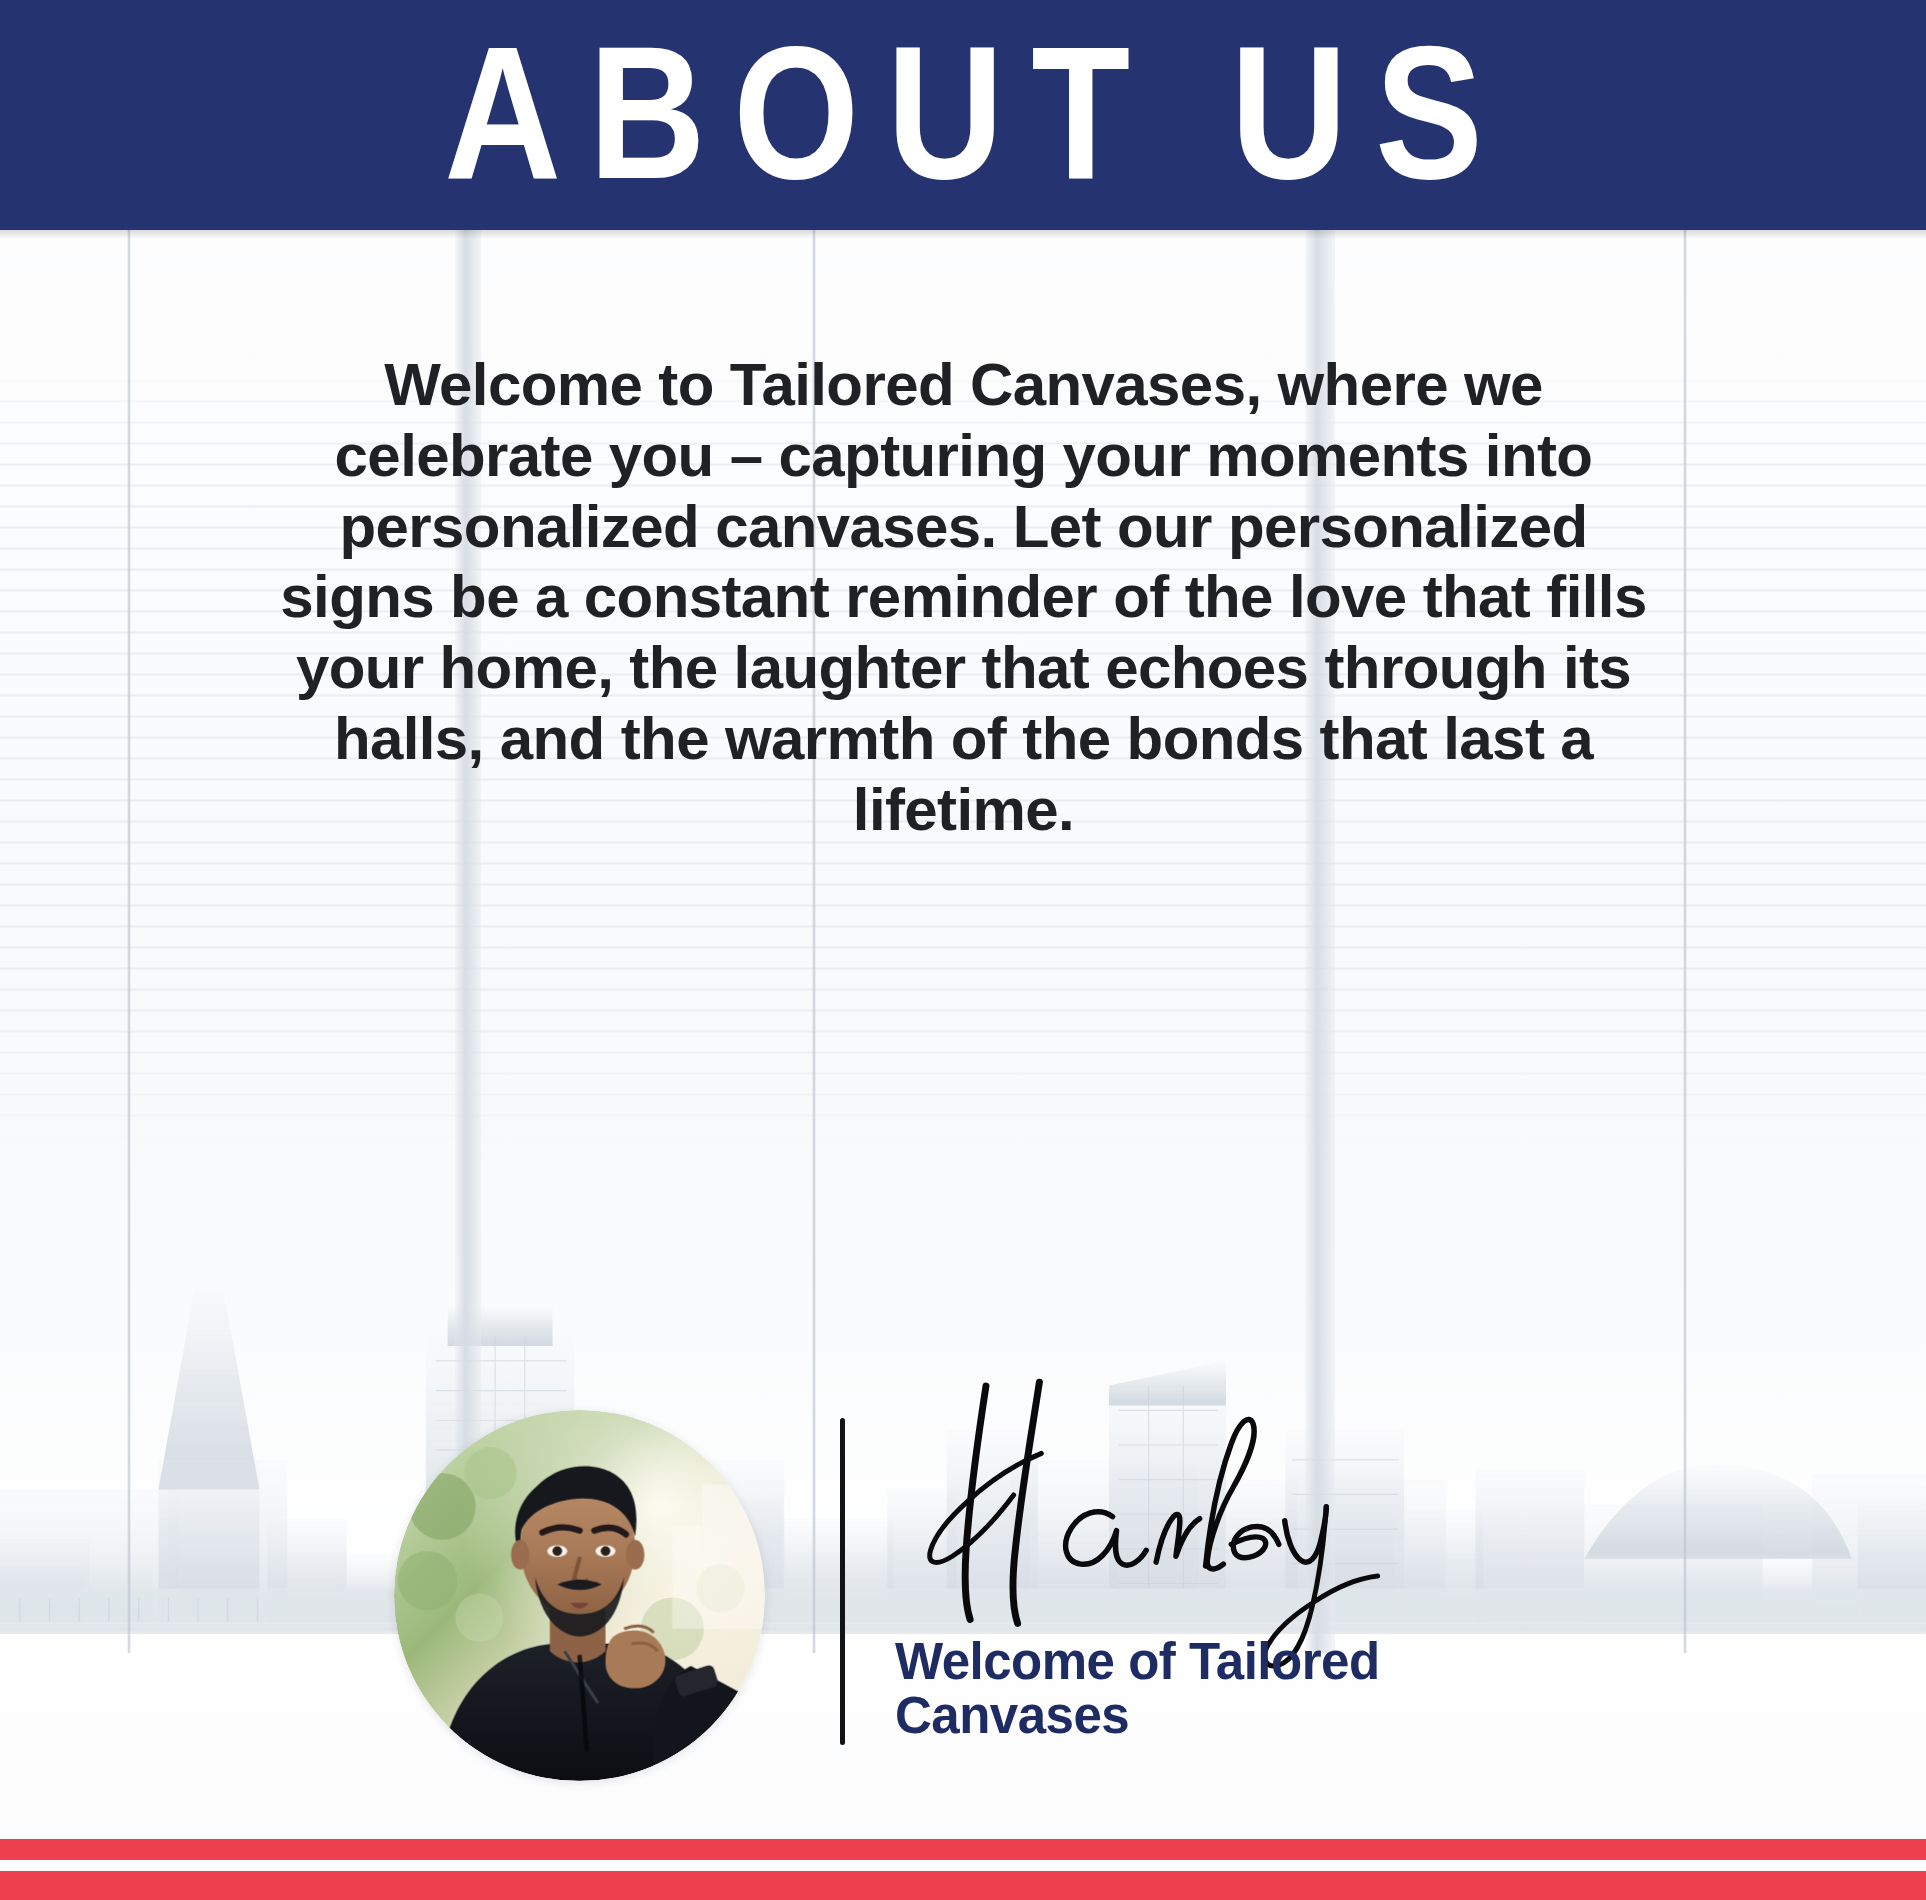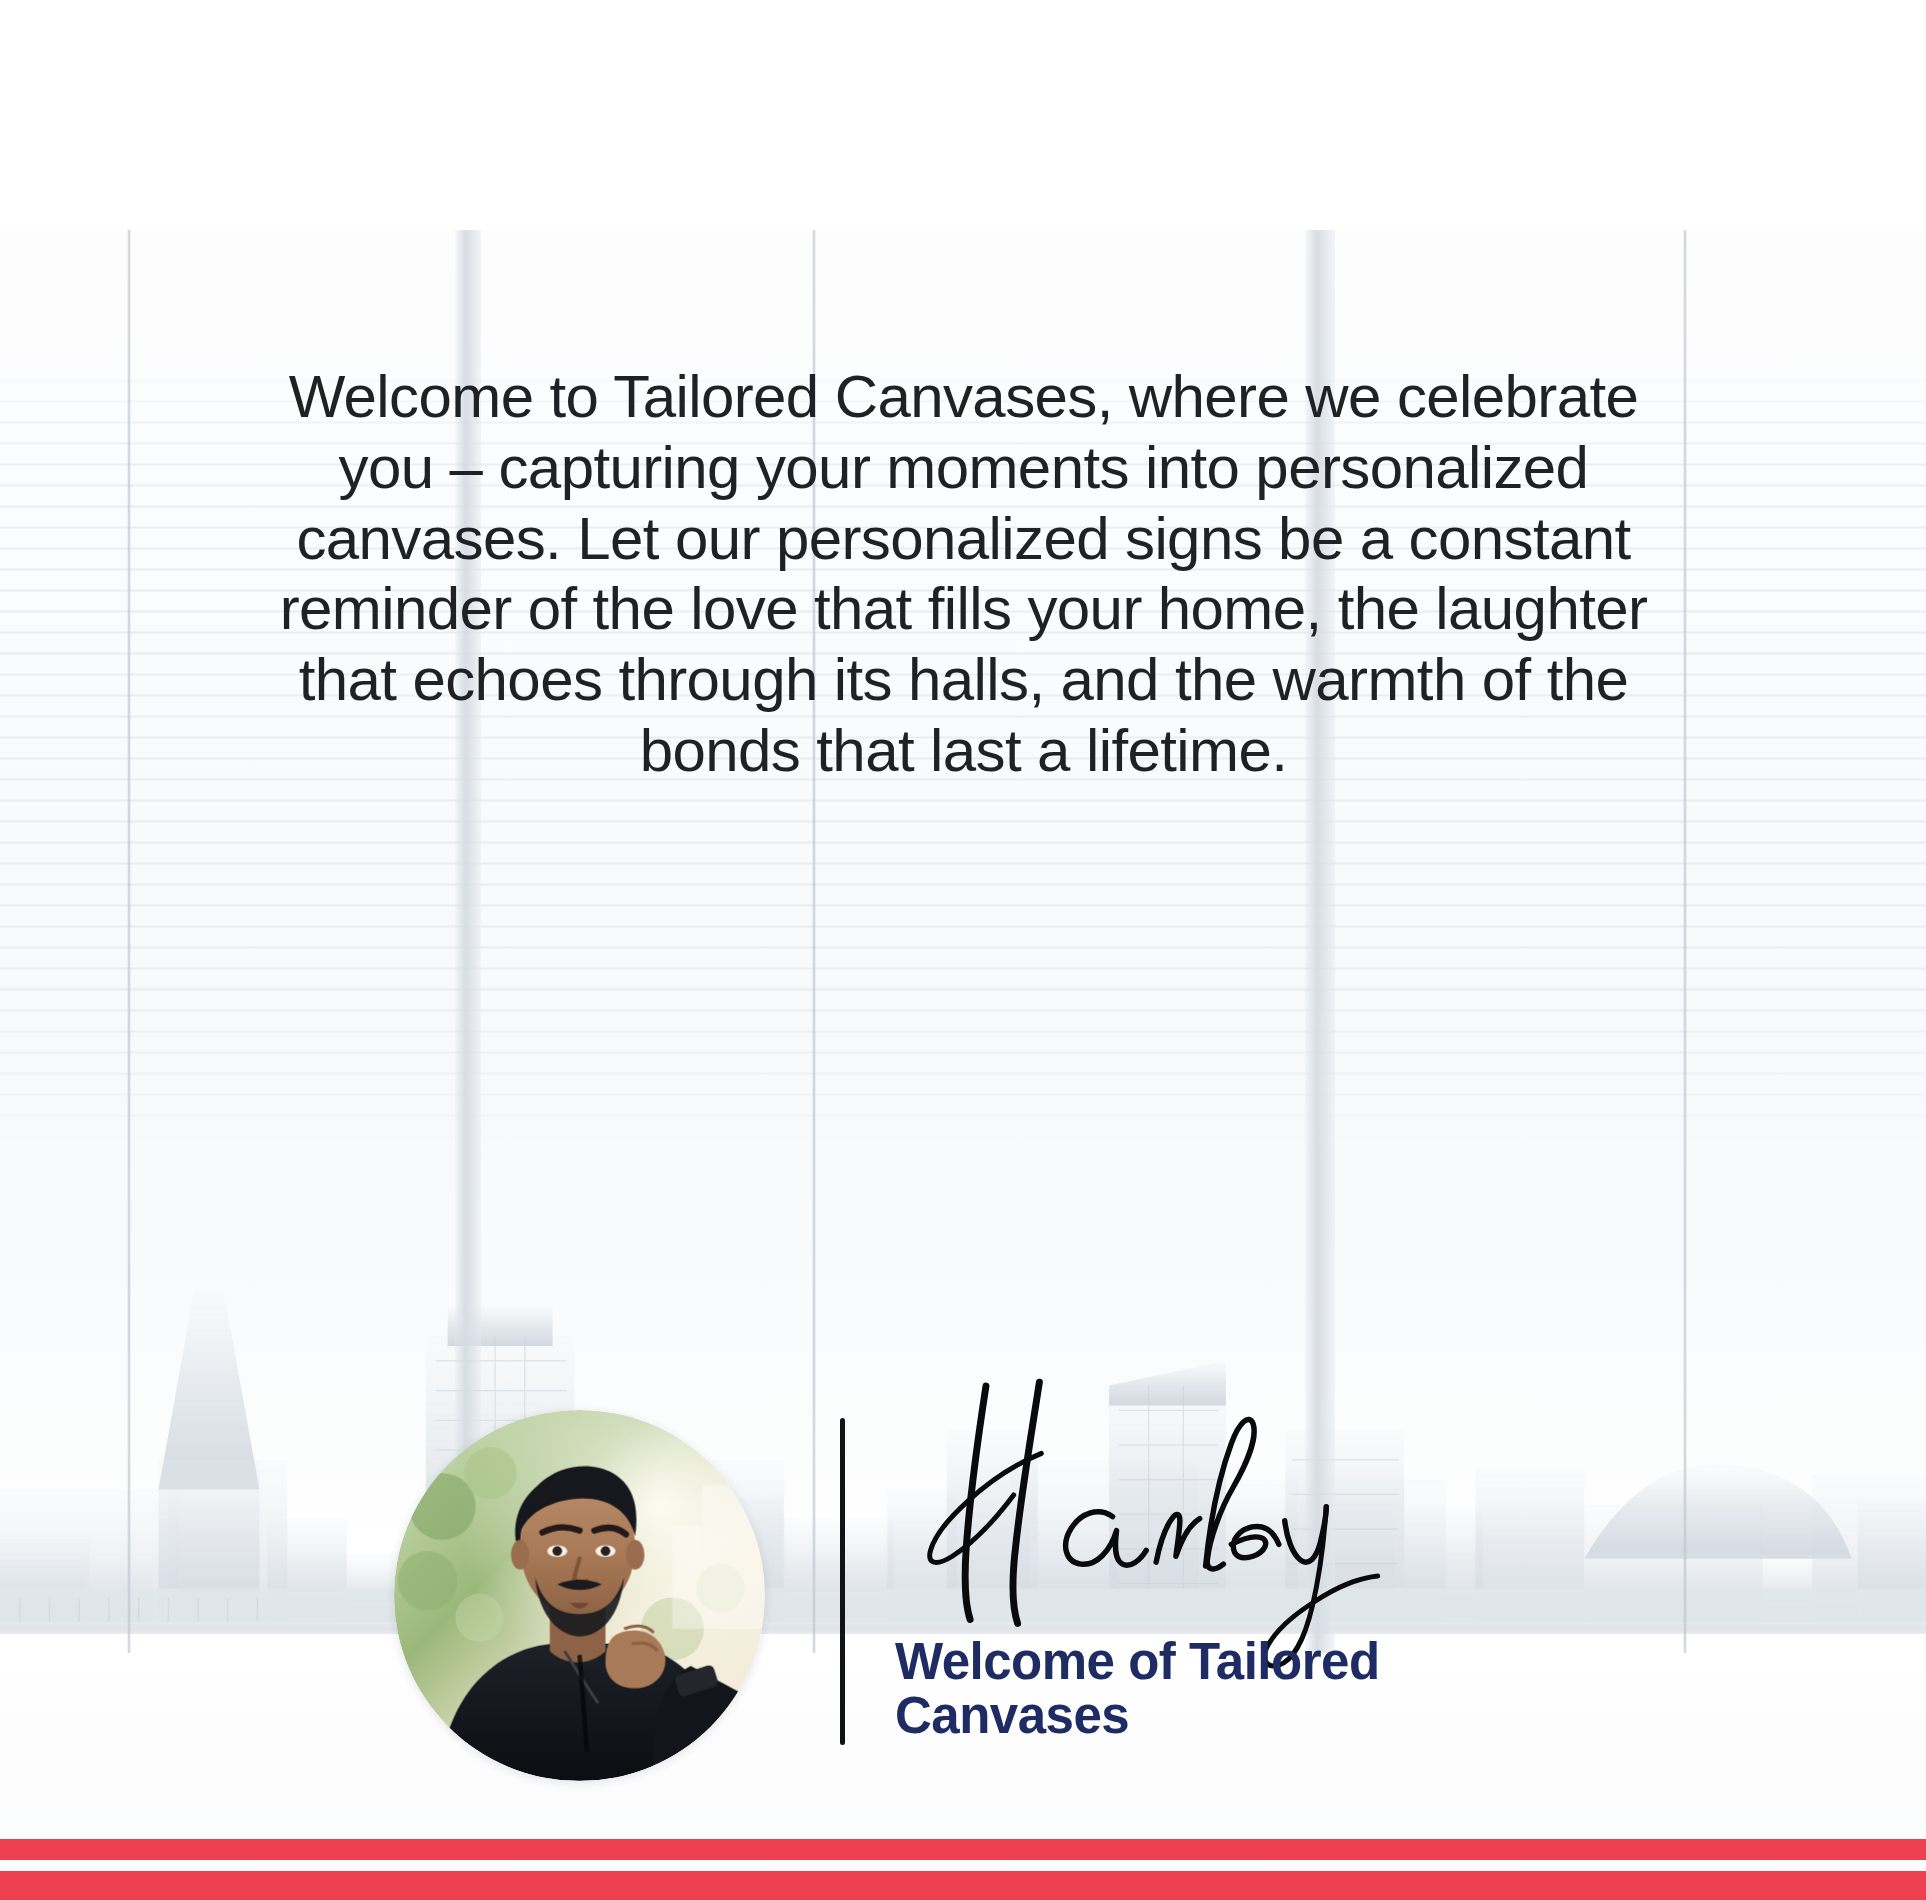--- a/index.html
+++ b/index.html
@@ -123,27 +123,27 @@
   .copy {
     position: absolute;
     left: 50%;
     transform: translateX(-50%);
     top: 348px;
     width: 1406px;
     text-align: center;
     z-index: 4;
   }
   .copy p {
-    margin: 14px;
+    margin: 2px;
     color: #1f2124;
     font-family: "Liberation Sans", sans-serif;
     font-size: 60px;
     line-height: 1.18;
     letter-spacing: -0.6px;
-    font-weight: 400;
+    font-weight: 700;
     text-align: center;
   }
   .copy p.spaced { margin-top: 72px; }
 
   
   .sigblock {
     position: absolute;
     left: 0; right: 0;
     top: 1386px;
     height: 436px;
@@ -295,20 +295,23 @@
 
     <div class="mullions">
       <div class="mull" style="left:127px;  width:4px;"></div>
       <div class="mull wide" style="left:455px;  width:26px;"></div>
       <div class="mull" style="left:812px;  width:4px;"></div>
       <div class="mull wide" style="left:1305px; width:30px;"></div>
       <div class="mull" style="left:1683px; width:4px;"></div>
     </div>
   </div>
 
+  <div class="header">
+    <h1 class="header-title">ABOUT US</h1>
+  </div>
 
   <div class="copy">
     <p>Welcome to Tailored Canvases, where we celebrate you – capturing your moments into personalized canvases. Let our personalized signs be a constant reminder of the love that fills your home, the laughter that echoes through its halls, and the warmth of the bonds that last a lifetime.</p>
   </div>
 
   <div class="sigblock">
 
     <div class="avatar">
       <svg viewBox="0 0 200 200" aria-hidden="true">
         <defs>

